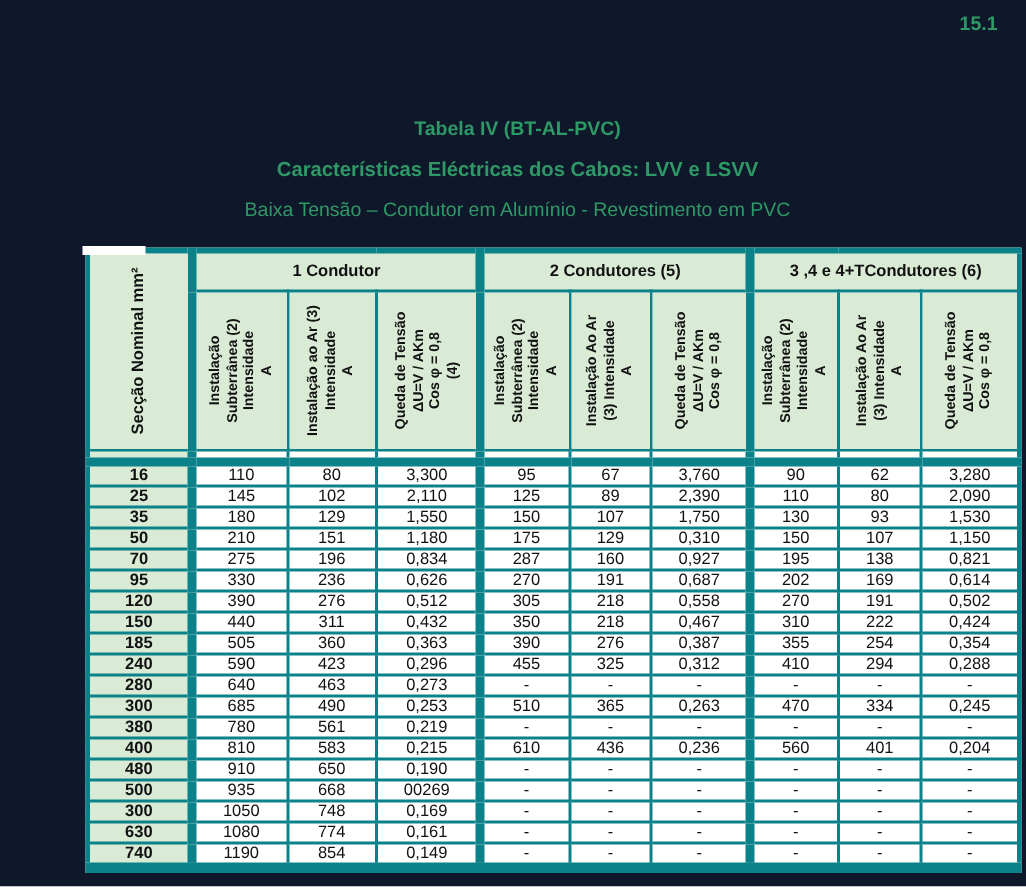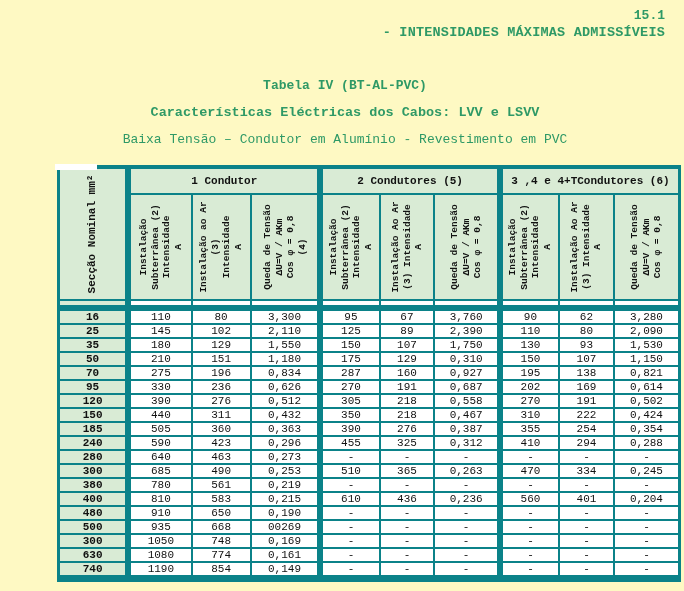--- a/index.html
+++ b/index.html
@@ -1,19 +1,19 @@
 <!DOCTYPE html>
 <html><head>
 <meta charset="utf-8">
 <style>
   html,body { margin:0; padding:0; background:#ffffff; }
   .page {
     position:relative; width:684px; height:591px; overflow:hidden;
-    background:#fef9c3;
-    font-family:Liberation Mono, monospace;
+    background:#0f172a;
+    font-family:Liberation Sans, sans-serif;
     color:#111;
   }
   
   .top-right { position:absolute; top:8px; right:19px; text-align:right; color:#2e9966; }
   .sec-num   { font-weight:bold; font-size:13px; line-height:16px; }
   .heading   { font-weight:bold; font-size:13.5px; line-height:17px; letter-spacing:0.2px; }
   .heading-cont { font-weight:bold; font-size:12.5px; line-height:16px; }
 
   
   .titles { position:absolute; top:78px; left:0; width:690px; text-align:center; color:#2e9966; }
@@ -62,21 +62,20 @@
   
   .notch { position:absolute; top:164px; left:55px; width:42px; height:6px; background:#ffffff; }
 </style>
 </head>
 <body>
 
 <div class="page">
 
   <div class="top-right">
     <div class="sec-num">15.1</div>
-    <div class="heading">- INTENSIDADES MÁXIMAS ADMISSÍVEIS</div>
   </div>
 
   <div class="titles">
     <div class="title1">Tabela IV  (BT-AL-PVC)</div>
     <div class="title2">Características Eléctricas dos Cabos:  LVV e LSVV</div>
     <div class="title3">Baixa Tensão – Condutor em Alumínio  - Revestimento em PVC</div>
   </div>
 
   <table class="cable">
     <colgroup>

